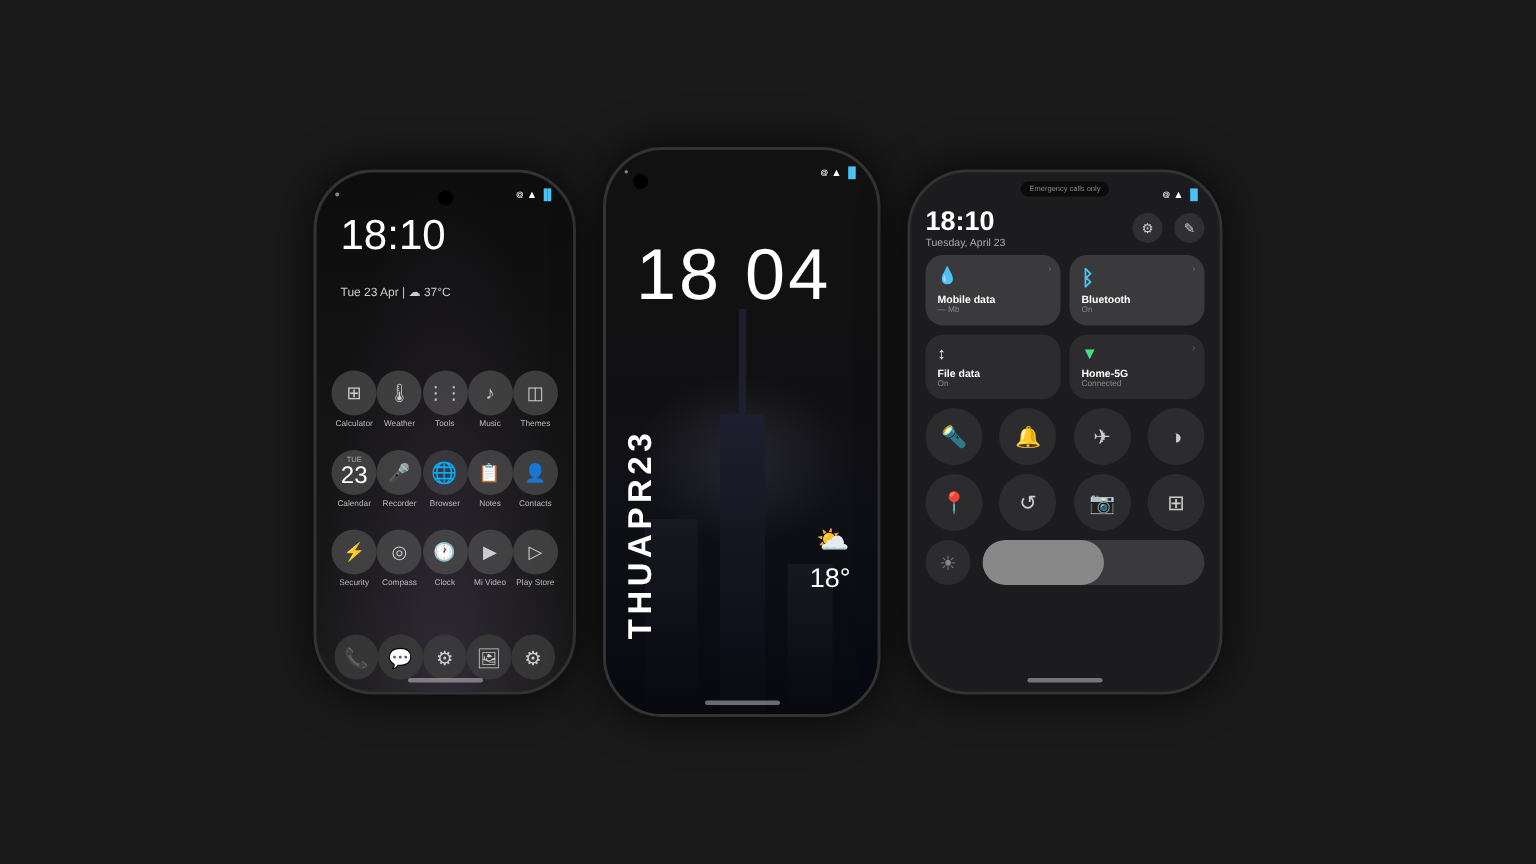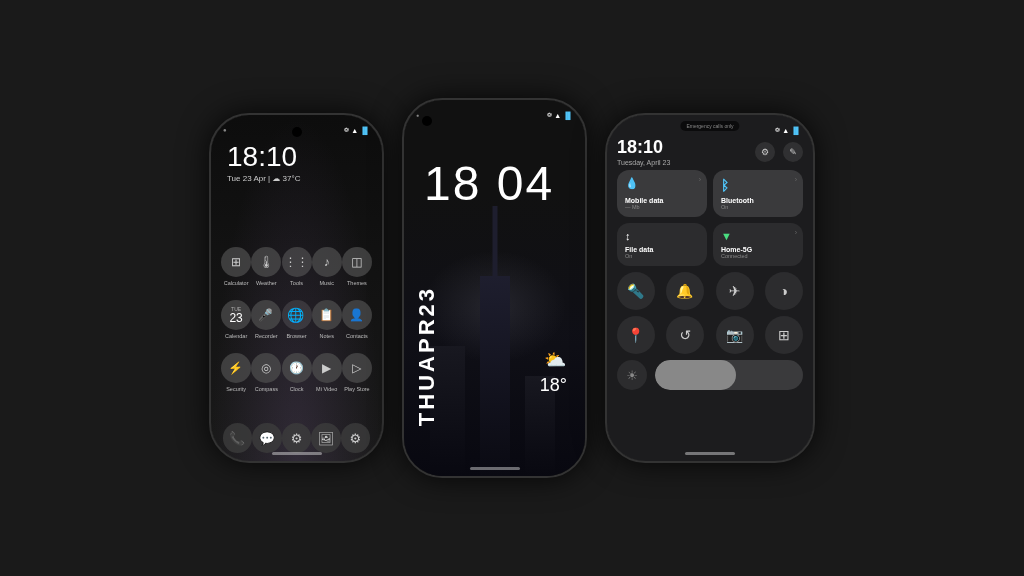--- a/index.html
+++ b/index.html
@@ -73,21 +73,21 @@
     }
     .time-widget .time {
       font-size: 28px;
       font-weight: 300;
       color: #fff;
       line-height: 1;
     }
     .time-widget .date {
       font-size: 8px;
       color: #ccc;
-      margin-top: 3px;
+      margin-top: 19px;
       text-align: right;
     }
 
     
     .app-grid {
       position: absolute;
       bottom: 55px;
       left: 0; right: 0;
       padding: 0 10px;
     }
@@ -403,21 +403,21 @@
       <div class="app-item">
         <div class="app-icon">◫</div>
         <span class="app-label">Themes</span>
       </div>
     </div>
 
     <div class="app-row">
       <div class="app-item">
         <div class="app-icon" style="font-size:9px; flex-direction:column; gap:0;">
           <span style="font-size:5px; color:#aaa; line-height:1.2;">TUE</span>
-          <span style="font-size:12px; line-height:1; color:#fff;">23</span>
+          <span style="font-size:16px; line-height:1; color:#fff;">23</span>
         </div>
         <span class="app-label">Calendar</span>
       </div>
       <div class="app-item">
         <div class="app-icon">🎤</div>
         <span class="app-label">Recorder</span>
       </div>
       <div class="app-item">
         <div class="app-icon" style="background:rgba(200,200,200,0.15); border-radius:50%; font-size:14px;">🌐</div>
         <span class="app-label">Browser</span>

